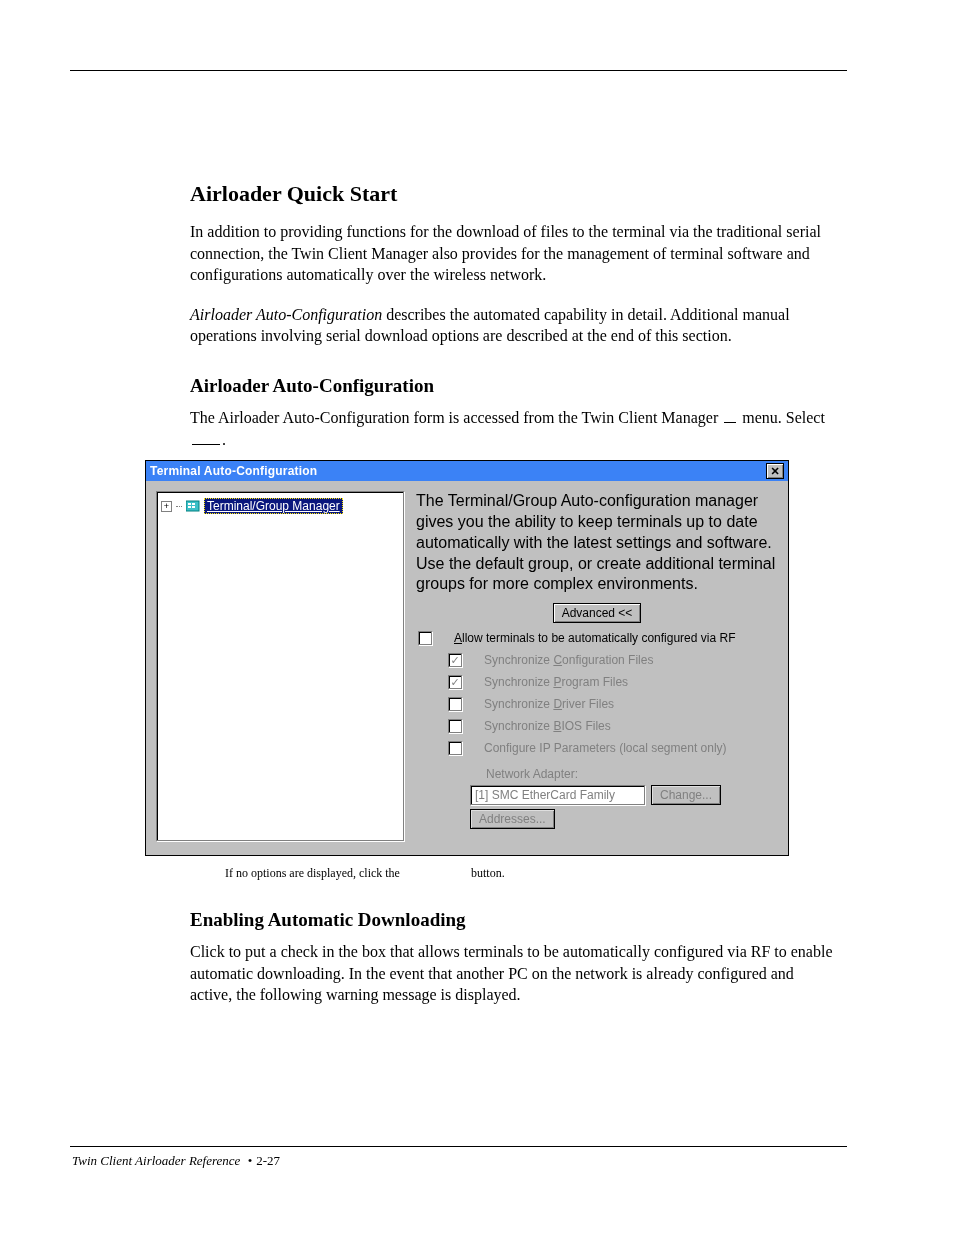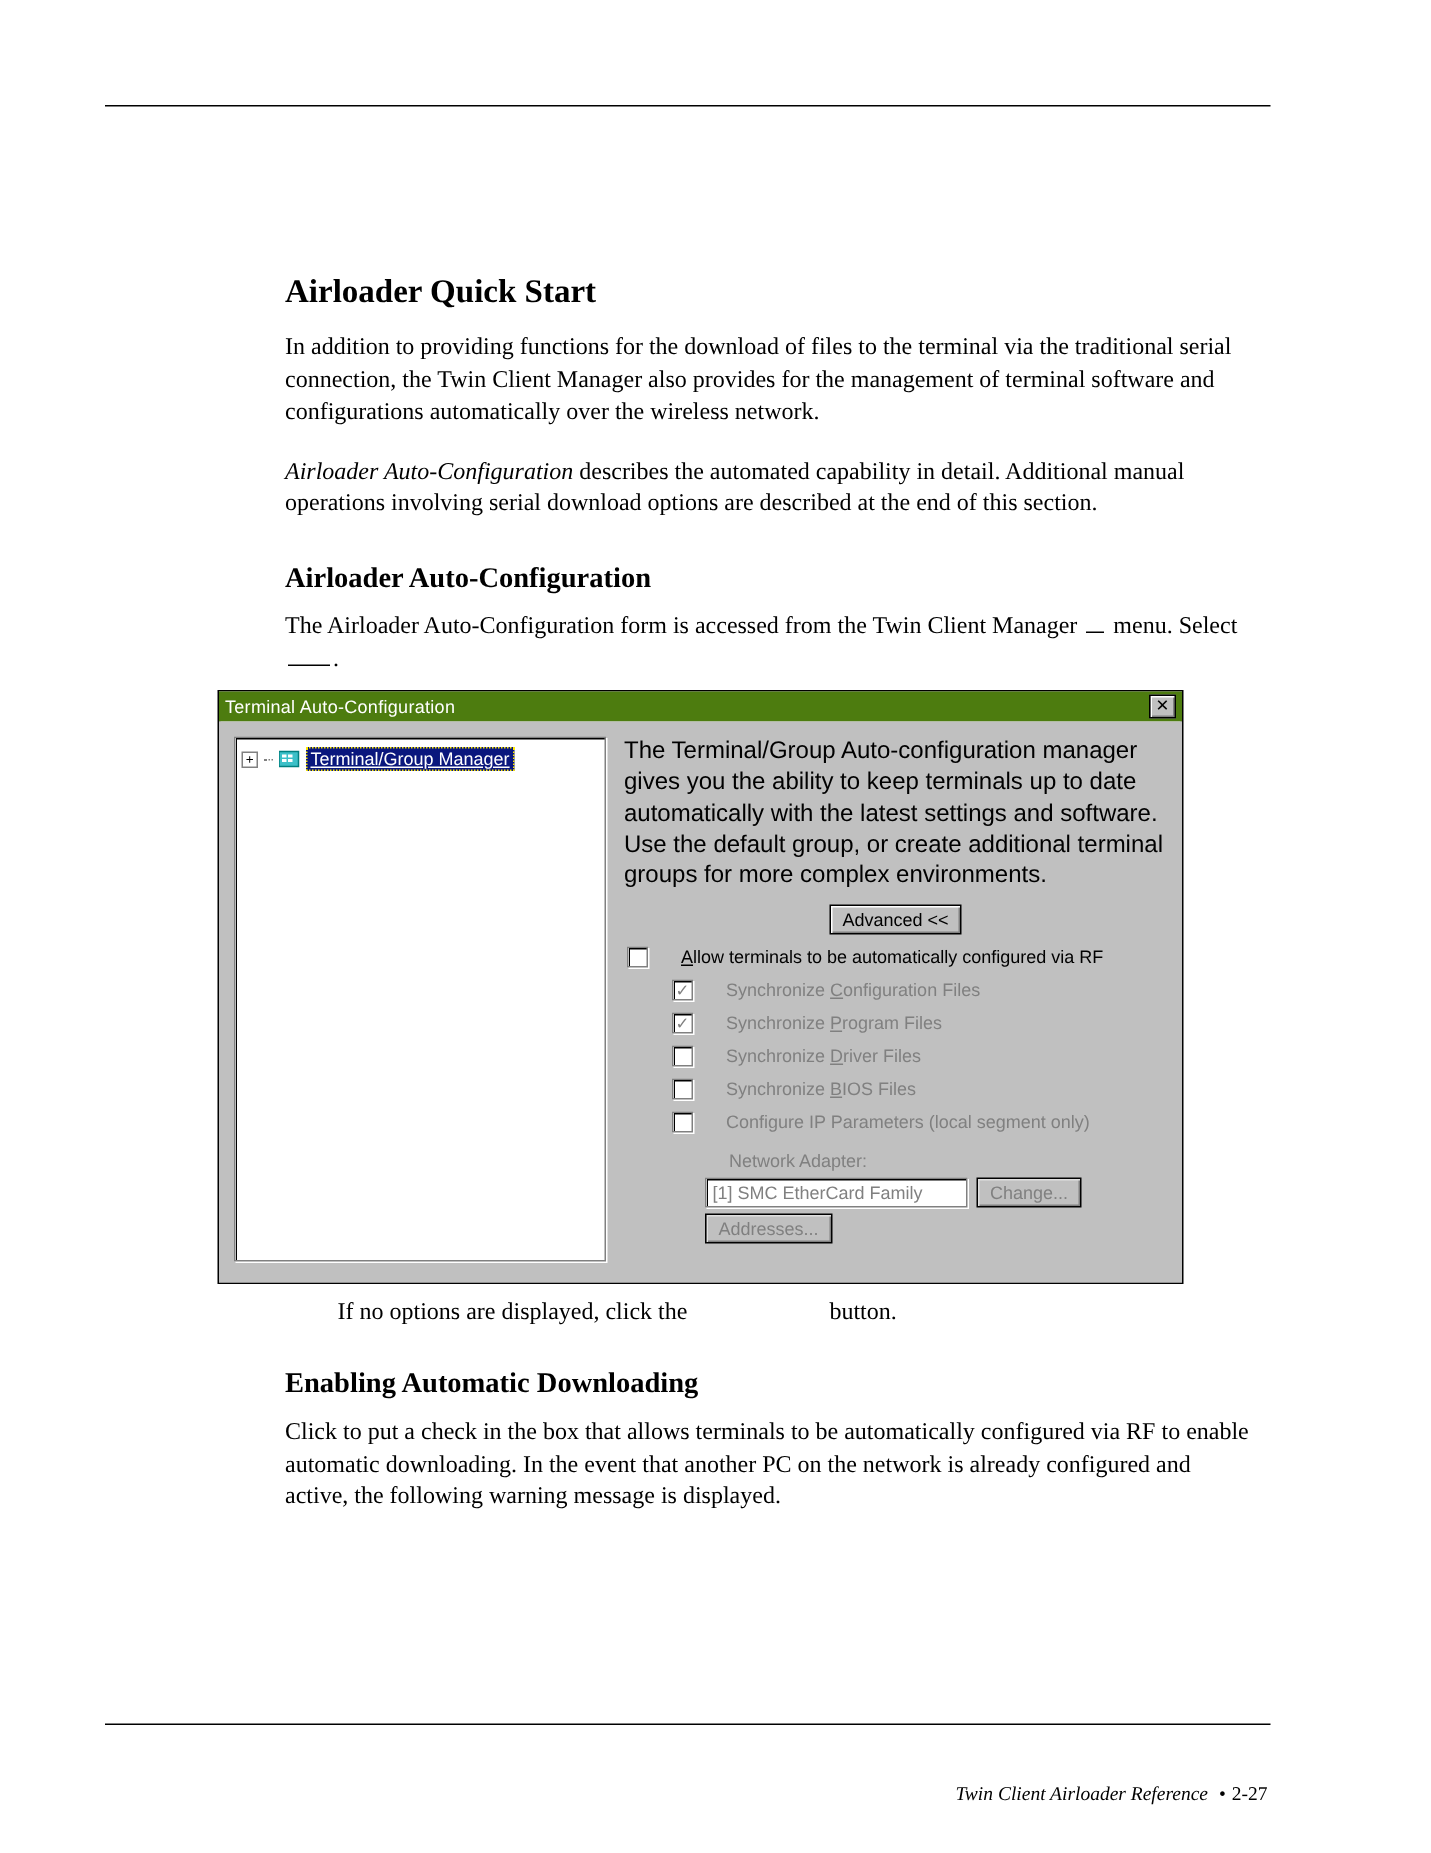--- a/index.html
+++ b/index.html
@@ -46,23 +46,23 @@
   
   .dialog {
     width: 642px;
     margin: 10px 0 10px 75px;
     border: 1px solid #000;
     font-family: Tahoma, Arial, sans-serif;
     font-size: 12px;
     box-shadow: 0 0 0 1px #888 inset;
   }
   .titlebar {
-    background: #4d7c0f;
+    background: #3b82f6;
     color: #fff;
-    font-weight: normal;
+    font-weight: bold;
     padding: 2px 4px;
     display: flex;
     justify-content: space-between;
     align-items: center;
     font-size: 12px;
   }
   .titlebar .title-text {
     letter-spacing: 0.2px;
   }
   .closebox {
@@ -168,34 +168,33 @@
     background:#fff;
     border:1px solid #808080;
     box-shadow: inset 1px 1px 0 #000, 1px 1px 0 #fff;
     padding:2px 4px;
     color:#808080;
     font-size:12px;
     width: 165px;
   }
   .note-line {
     font-family: "Times New Roman", Times, serif;
-    font-size:16px;
+    font-size:12px;
     margin: 10px 0 0 155px;
   }
   .bottom-rule {
     border-top: 1px solid #000;
     margin-top: 140px;
   }
   .footer {
     display:flex;
-    justify-content: flex-end;
+    justify-content: flex-start;
     font-size: 13px;
     padding: 6px 2px 0 2px;
     font-style: italic;
-    margin-top: 32px;
   }
   .footer .right { font-style: normal; }
   .footer .dot { font-style: normal; margin: 0 4px;}
 </style>
 </head>
 <body>
 
 <div class="page">
   <div class="top-rule"></div>
 

